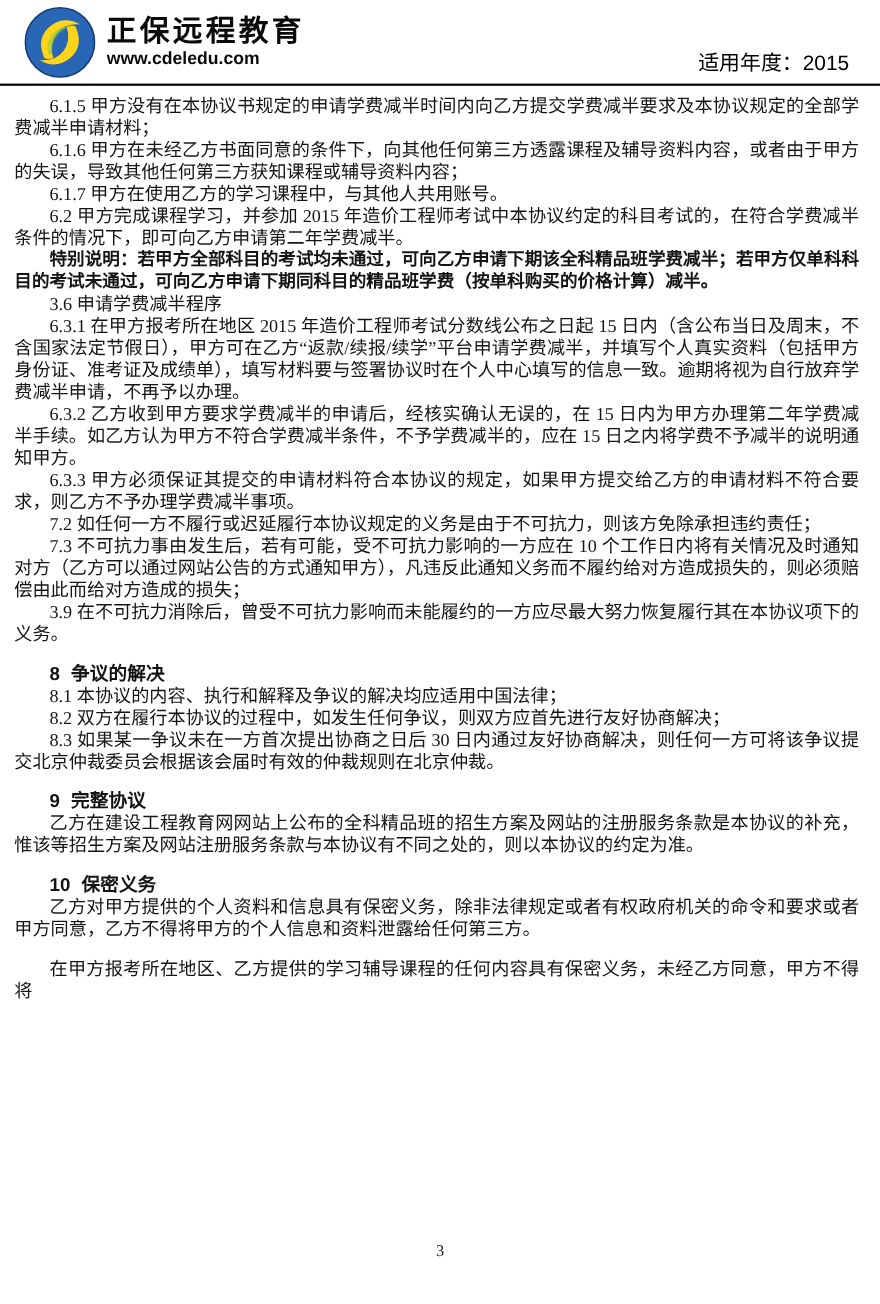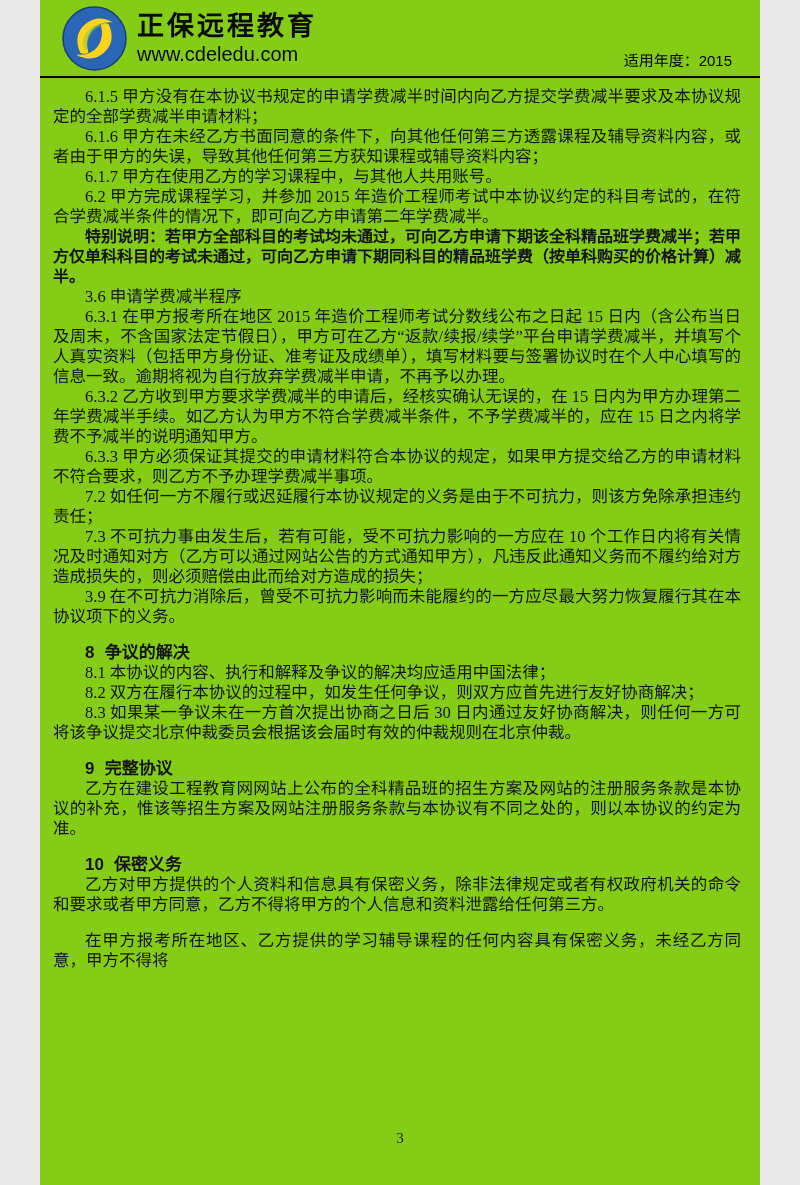--- a/index.html
+++ b/index.html
@@ -1,21 +1,21 @@
 <!DOCTYPE html>
 <html lang="zh-CN"><head>
 <meta charset="utf-8">
 <style>
   html,body{margin:0;padding:0;}
   body{background:#e8e8e8;}
   .page{
     position:relative;
-    width:720px;height:1185px;
+    width:800px;height:1185px;
     margin:0 auto;
-    background:#84cc16;
+    background:#ffffff;
     font-family:"Liberation Serif","DejaVu Serif",serif;
     color:#141414;
     overflow:hidden;
     box-sizing:border-box;
   }
   
   .header{
     position:relative;
     height:78px;
     padding:0 6px;
@@ -27,25 +27,25 @@
     display:flex;align-items:center;gap:10px;
   }
   .logo-badge{width:65px;height:65px;display:block;}
   .brand-text{display:flex;flex-direction:column;justify-content:center;line-height:1.1;}
   .brand-name{
     font-family:"Liberation Sans","DejaVu Sans",sans-serif;
     font-size:27px;font-weight:bold;letter-spacing:3px;color:#0a0a0a;
   }
   .brand-url{
     font-family:"Liberation Sans","DejaVu Sans",sans-serif;
-    font-size:20px;font-weight:normal;color:#0a0a0a;margin-top:1px;
+    font-size:16px;font-weight:bold;color:#0a0a0a;margin-top:1px;
   }
   .year-label{
     position:absolute;right:28px;bottom:6px;
-    font-size:15px;color:#000;
+    font-size:19px;color:#000;
     font-family:"Liberation Sans","DejaVu Sans",sans-serif;
   }
   
   .doc-body{
     padding:9px 19px 0 13px;
     font-size:16.5px;
     line-height:20px;
     text-align:justify;
   }
   .doc-body p{margin:0;}

